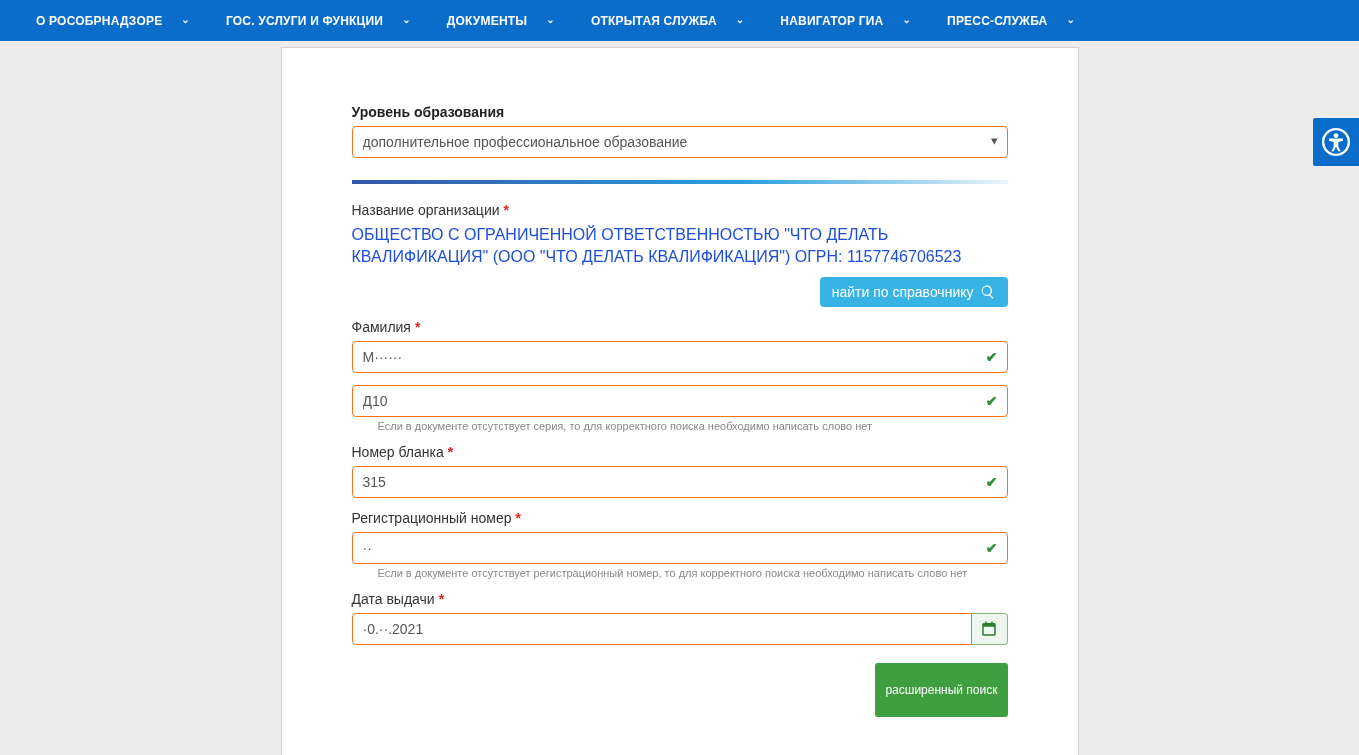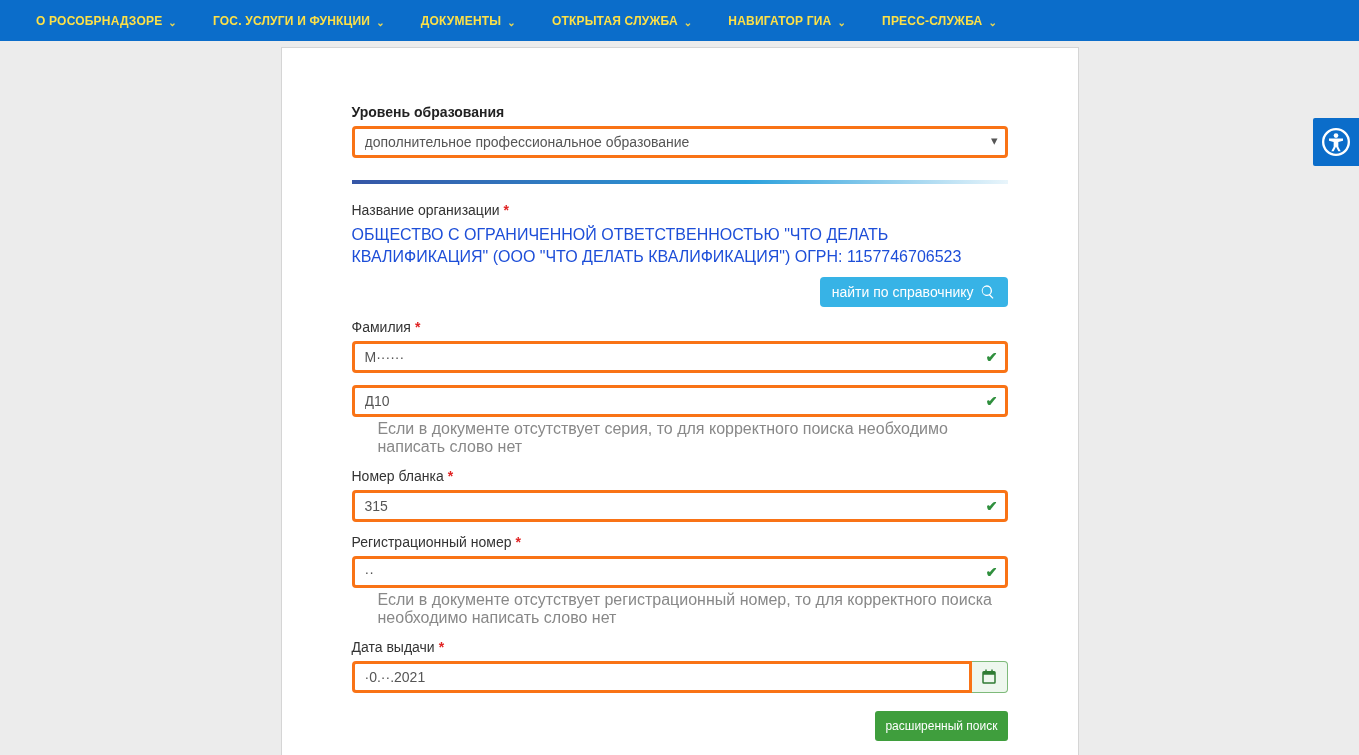--- a/index.html
+++ b/index.html
@@ -13,28 +13,29 @@
 
     
     .navbar {
       background: #0b6dca;
       display: flex;
       align-items: center;
       padding: 0 18px;
       height: 41px;
     }
     .nav-item {
-      color: #fde047;
+      color: #ffffff;
       font-size: 12px;
       font-weight: bold;
       padding: 0 18px;
       display: flex;
-      align-items: flex-end;
+      align-items: flex-start;
       cursor: pointer;
       letter-spacing: .2px;
+      gap: 13px;
     }
     .nav-item .chev {
       margin-left: 6px;
       font-size: 10px;
       opacity: .95;
     }
 
     
     .a11y {
       position: fixed;
@@ -67,21 +68,21 @@
       font-weight: bold;
       color: #222;
       margin-bottom: 6px;
     }
     .form-label.small { font-weight: normal; color: #333; font-size: 14px; }
     .req { color: #e02424; margin-left: 4px; font-weight: bold; }
 
     .select, .input, .date-input {
       width: 100%;
       height: 32px;
-      border: 3px solid #f97316;
+      border: 1px solid #f97316;
       border-radius: 4px;
       padding: 0 10px;
       font-size: 14px;
       color: #555;
       background: #fff;
     }
     .select {
       appearance: none;
       -webkit-appearance: none;
       background-image: none;
@@ -137,21 +138,21 @@
       position: absolute;
       right: 10px;
       top: 8px;
       color: #2f8f3d;
       font-weight: bold;
     }
     .input-wrap.valid .input { color:#555; }
     .input.blur { color:#c3c3c3; }
 
     .help {
-      font-size: 16px;
+      font-size: 11px;
       color: #888;
       margin-top: 3px;
       padding-left: 26px;
     }
 
     .date-row {
       display: flex;
     }
     .date-row .date-input {
       border-top-right-radius: 0;
@@ -173,21 +174,21 @@
     }
     .cal-btn svg { width:18px; height:18px; fill:#2f7b33; }
 
     .btn-adv {
       float: right;
       margin-top: 12px;
       background: #3f9e3d;
       color: #fff;
       border: none;
       border-radius: 3px;
-      padding: 8px 10px;
+      padding: 20px 10px;
       font-size: 12px;
       cursor: pointer;
     }
 
     .captcha-label {
       margin-top: 40px;
       font-size: 14px;
     }
   </style>
 </head>

